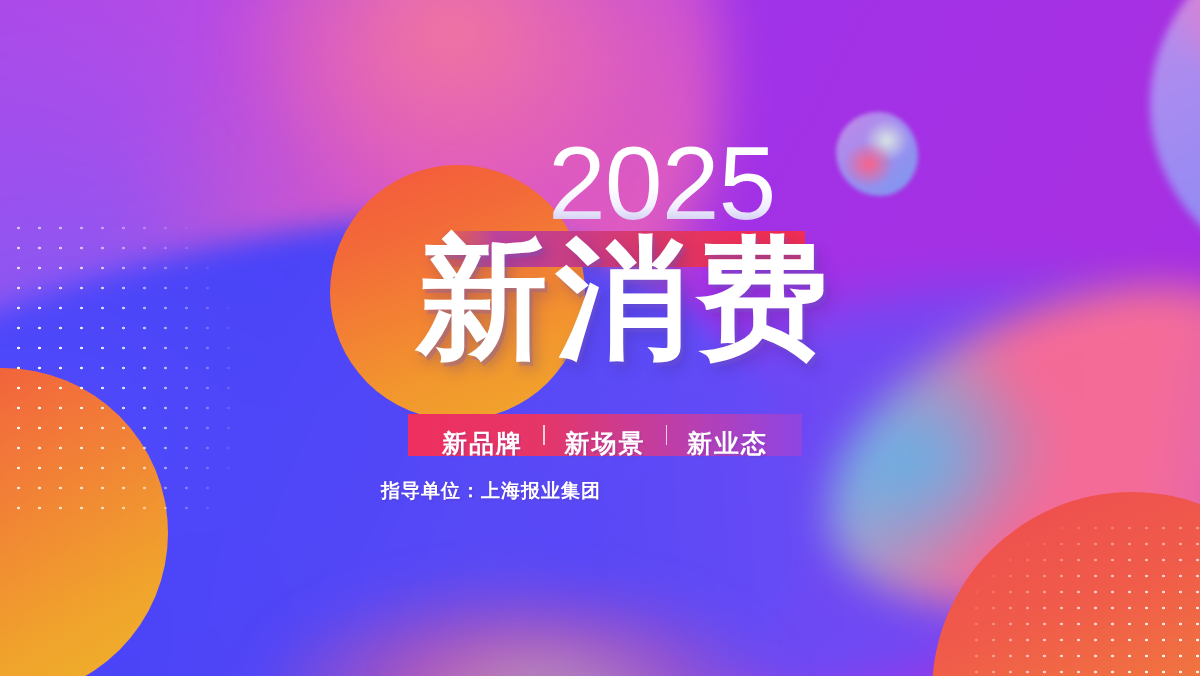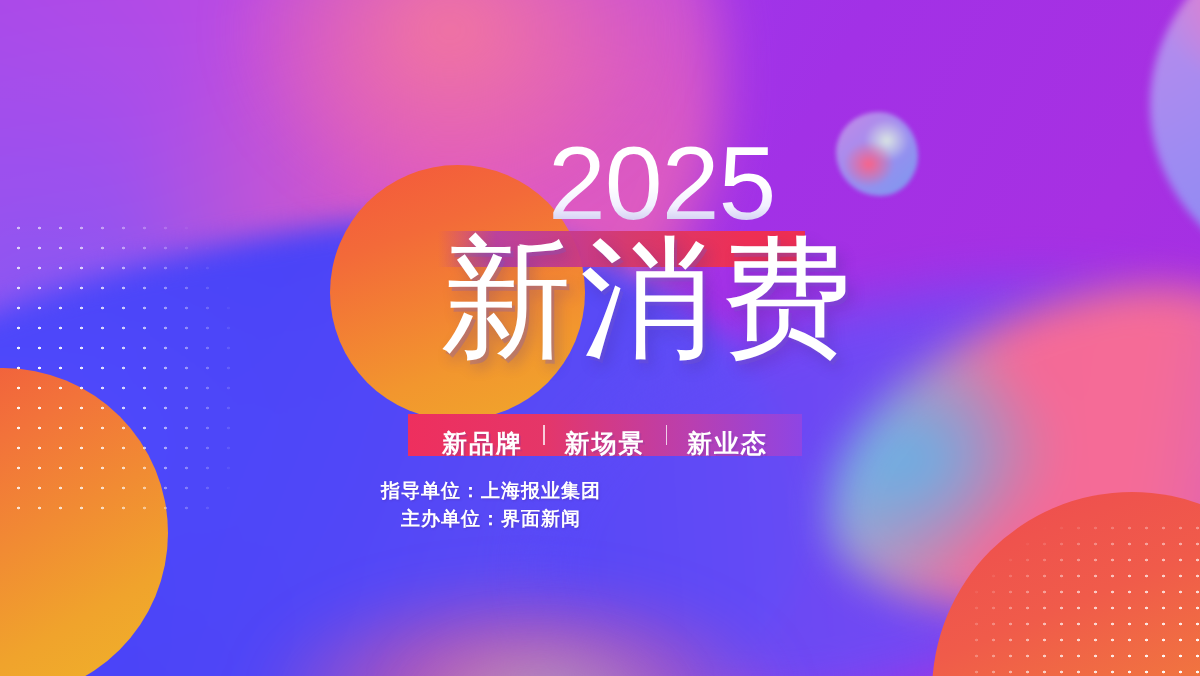--- a/index.html
+++ b/index.html
@@ -174,22 +174,22 @@
     -webkit-text-fill-color:transparent;
     text-shadow:none;
   }
 
   .red-bar{
     position:absolute; left:438px; top:231px; width:367px; height:36px;
     background:linear-gradient(90deg, rgba(150,60,225,.0) 0%, rgba(178,57,175,.85) 16%, #D63A6F 52%, #EE2F55 84%, #EE2E52 100%);
   }
 
   .title-main{
-    position:absolute; left:440px; top:232px;
-    font-size:132px; font-weight:400; line-height:1.02; letter-spacing:8px;
+    position:absolute; left:416px; top:232px;
+    font-size:132px; font-weight:700; line-height:1.02; letter-spacing:8px;
     color:#ffffff; white-space:nowrap;
     text-shadow:
       3px 4px 0 rgba(120,90,200,.30),
       6px 8px 14px rgba(70,40,140,.28);
   }
 
   .sub-bar{
     position:absolute; left:408px; top:414px; width:394px; height:42px;
     background:linear-gradient(90deg,#EE2F5E 0%,#E53668 34%,#B93FB0 72%,#8E45E4 100%);
     display:flex; align-items:center; justify-content:center; gap:0;
@@ -249,17 +249,16 @@
     <div class="sub-bar">
       <span class="txt">新品牌</span>
       <span class="sep"></span>
       <span class="txt">新场景</span>
       <span class="sep"></span>
       <span class="txt">新业态</span>
     </div>
 
     <div class="org-lines">
       <div>指导单位：上海报业集团</div>
-      <div>主办单位：界面新闻</div>
     </div>
   </div>
 
 </div>
 
 </body></html>

